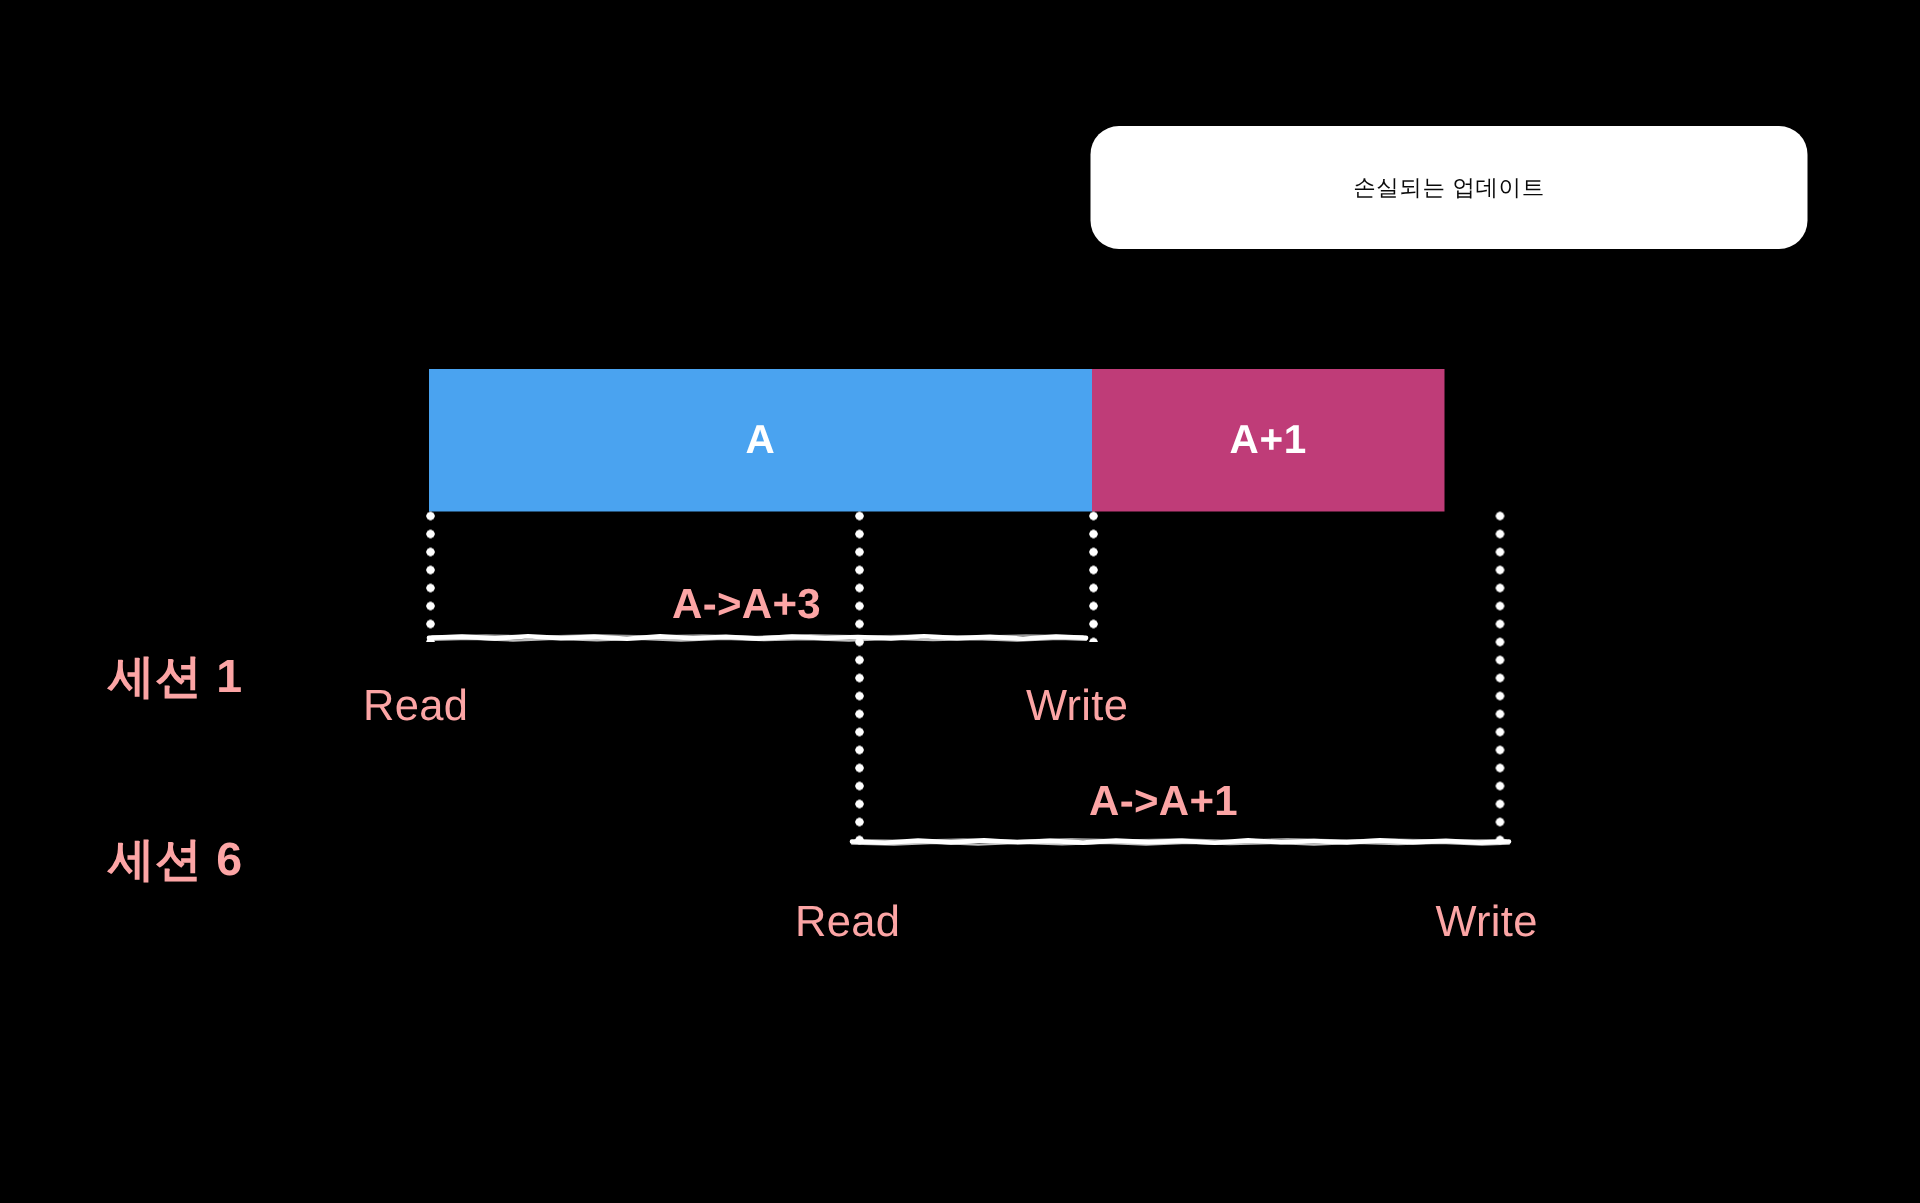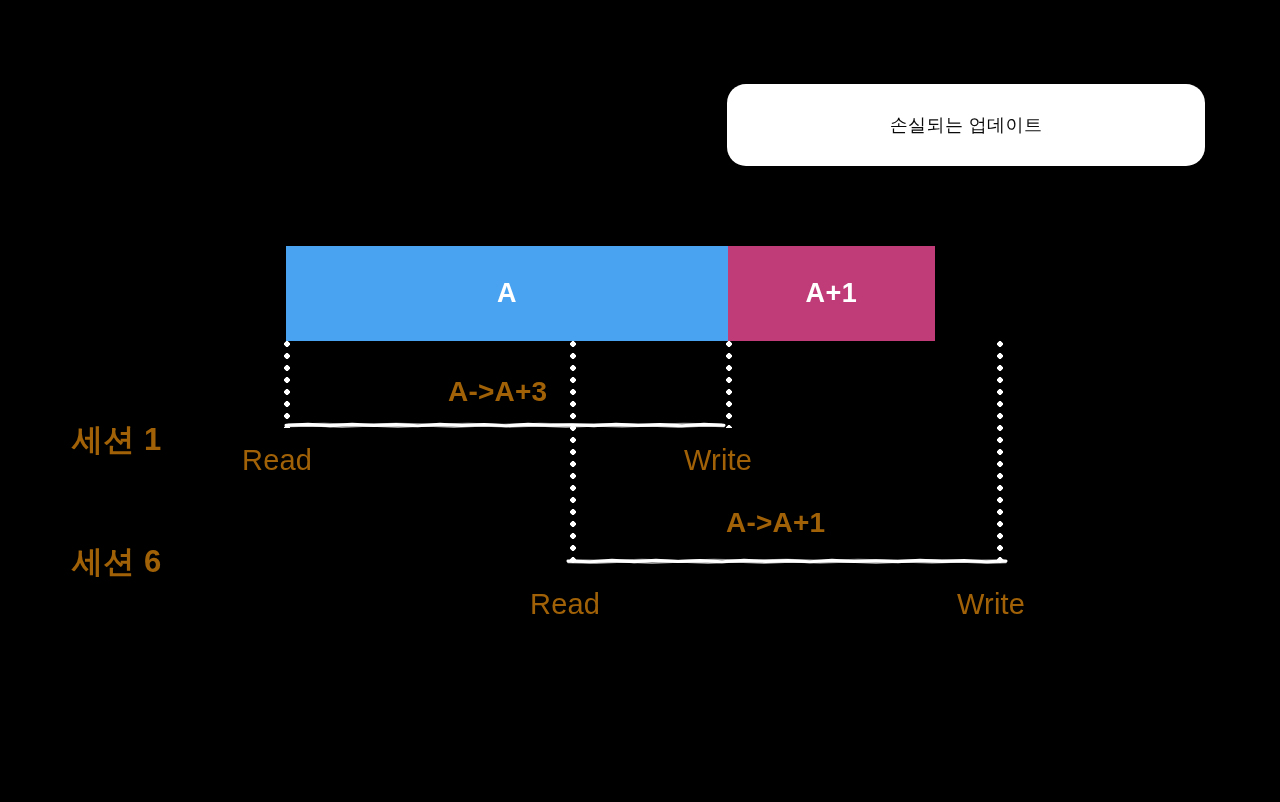--- a/index.html
+++ b/index.html
@@ -28,21 +28,21 @@
     width: 478px;
     height: 82px;
     background: #ffffff;
     border-radius: 19px;
     display: flex;
     align-items: center;
     justify-content: center;
   }
   #title-card .title-text {
     color: #0a0a0a;
-    font-size: 18px;
+    font-size: 15px;
     font-weight: 500;
     letter-spacing: 0.4px;
     white-space: nowrap;
   }
 
   
   #value-bar {
     position: absolute;
     left: 286px;
     top: 246px;
@@ -53,21 +53,21 @@
     display: flex;
     align-items: center;
     justify-content: center;
     color: #ffffff;
     font-size: 27px;
     font-weight: bold;
     letter-spacing: 0.5px;
   }
   #value-bar .seg.s0 { width: 442px; }
   #value-bar .seg.s1 { width: 271px; }
-  #value-bar .seg.s2 { width: 207px; }
+  #value-bar .seg.s2 { width: 235px; }
 
   
   .vguide {
     position: absolute;
     width: 6px;
     background-image: radial-gradient(circle at 3px 3px, #ffffff 2.6px, rgba(255,255,255,0) 3.0px);
     background-size: 6px 12px;
     background-repeat: repeat-y;
     background-position: 0 1px;
   }
@@ -75,22 +75,23 @@
   
   .session-line {
     position: absolute;
     height: 11px;
   }
   .session-line svg { display: block; width: 100%; height: 100%; }
 
   
   .lbl {
     position: absolute;
-    color: #a16207;
+    color: #fca5a5;
     white-space: nowrap;
+    margin-top: 11px;
   }
   .session-name {
     font-size: 31px;
     font-weight: bold;
     letter-spacing: 0.5px;
   }
   .rw-label {
     font-size: 29px;
     font-weight: normal;
     letter-spacing: 0.2px;

